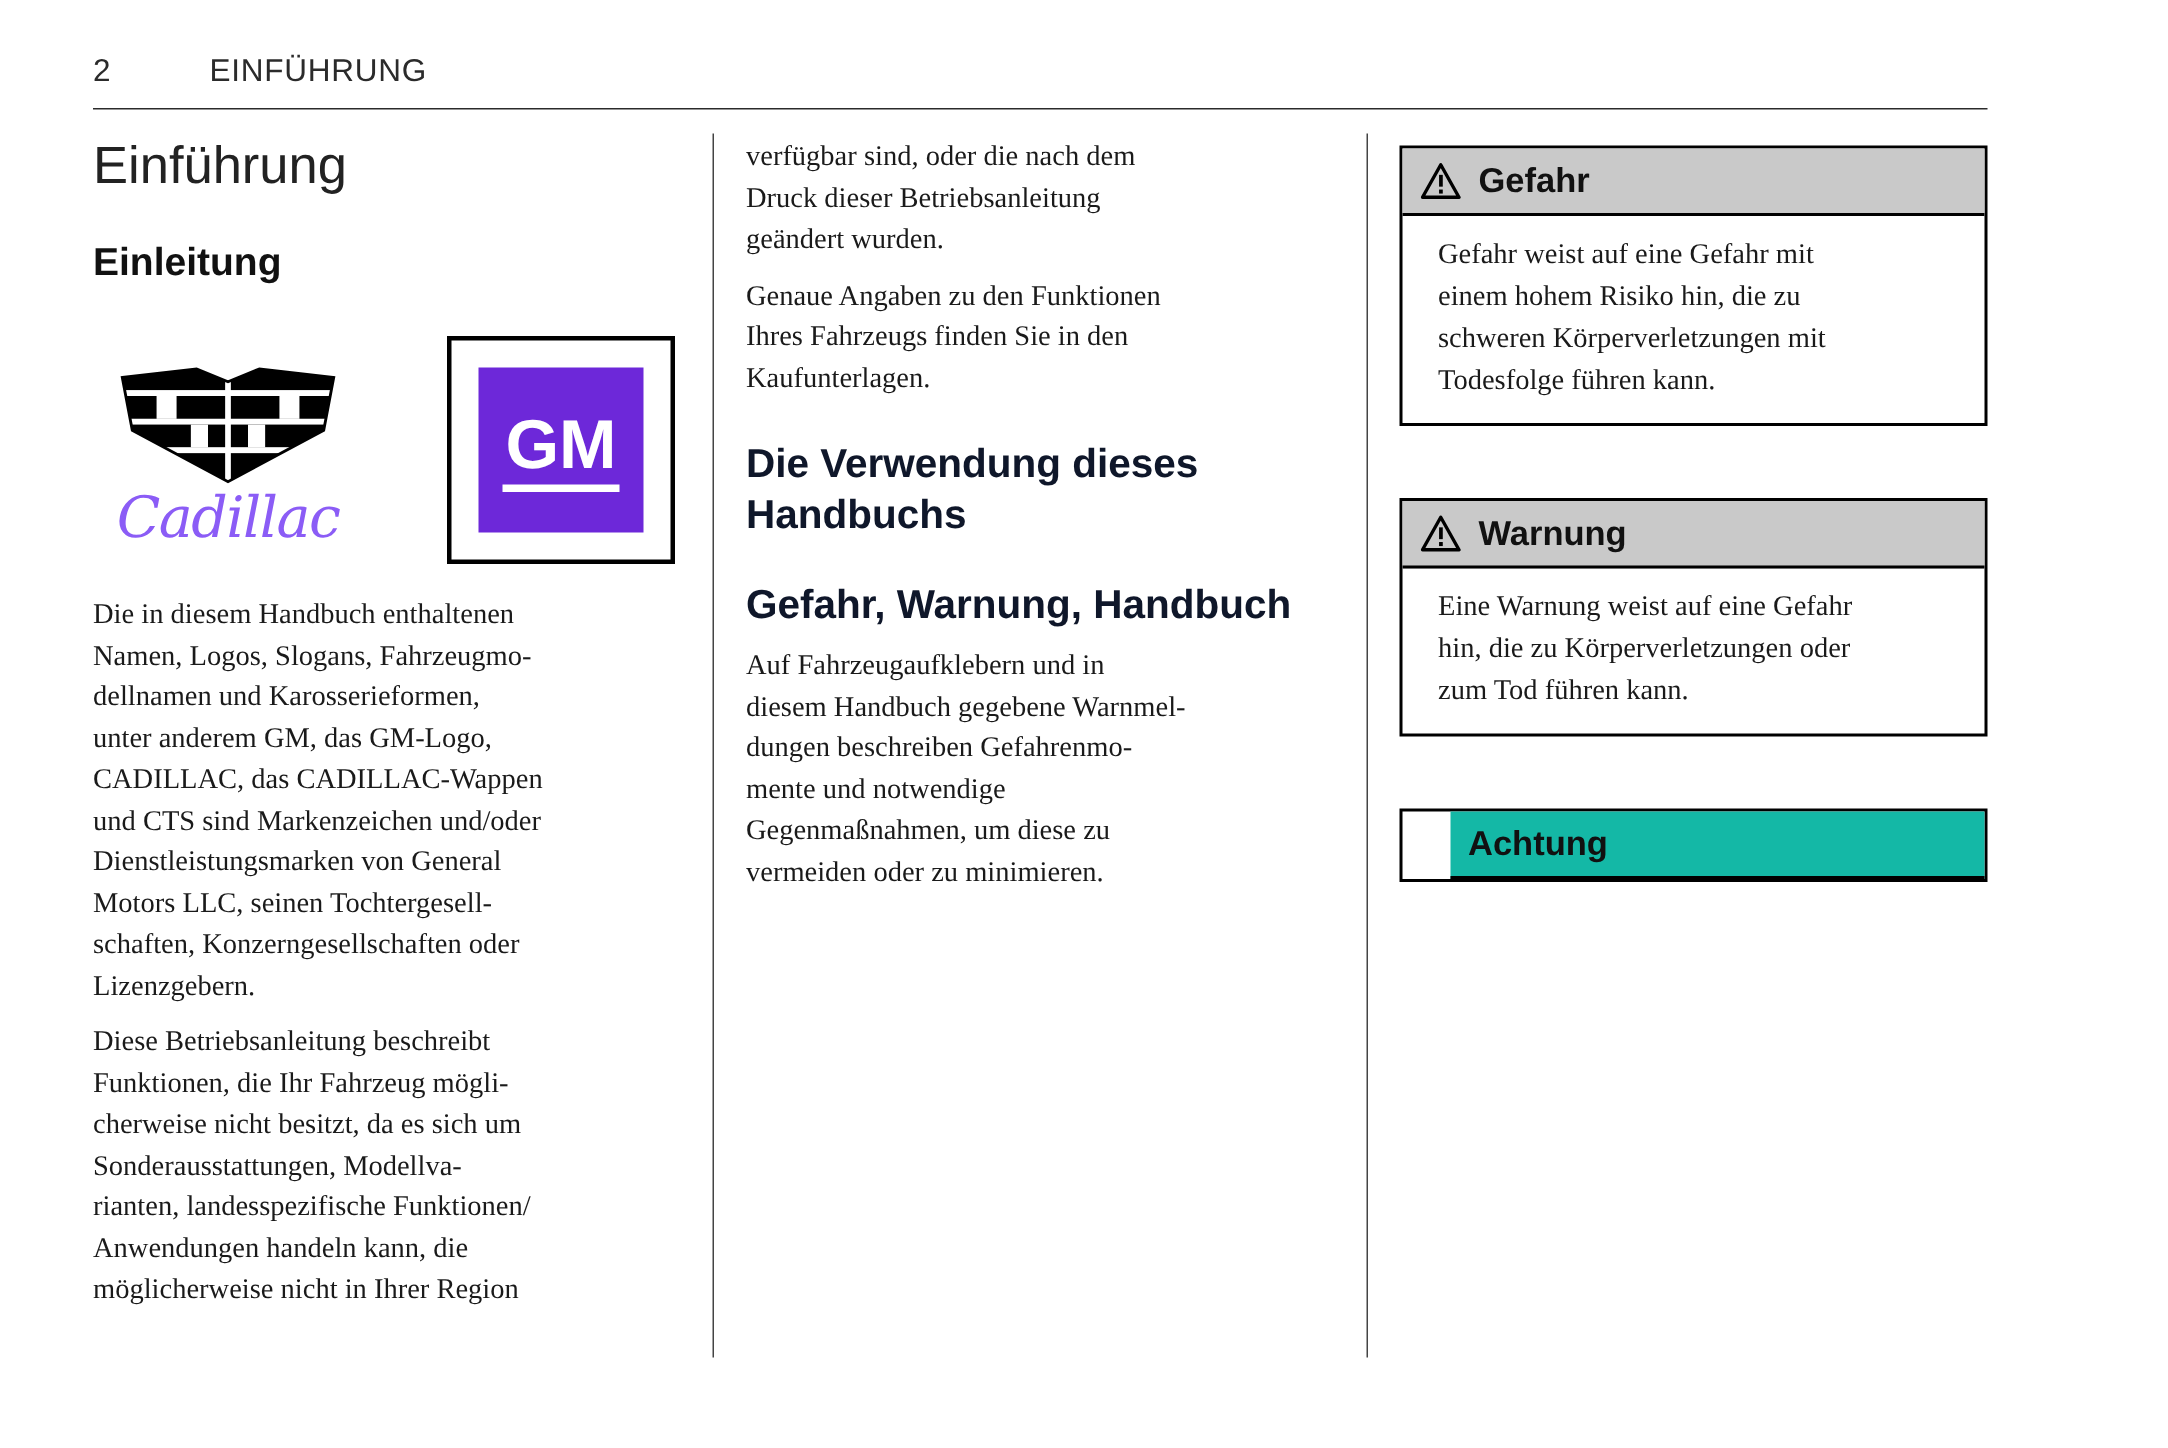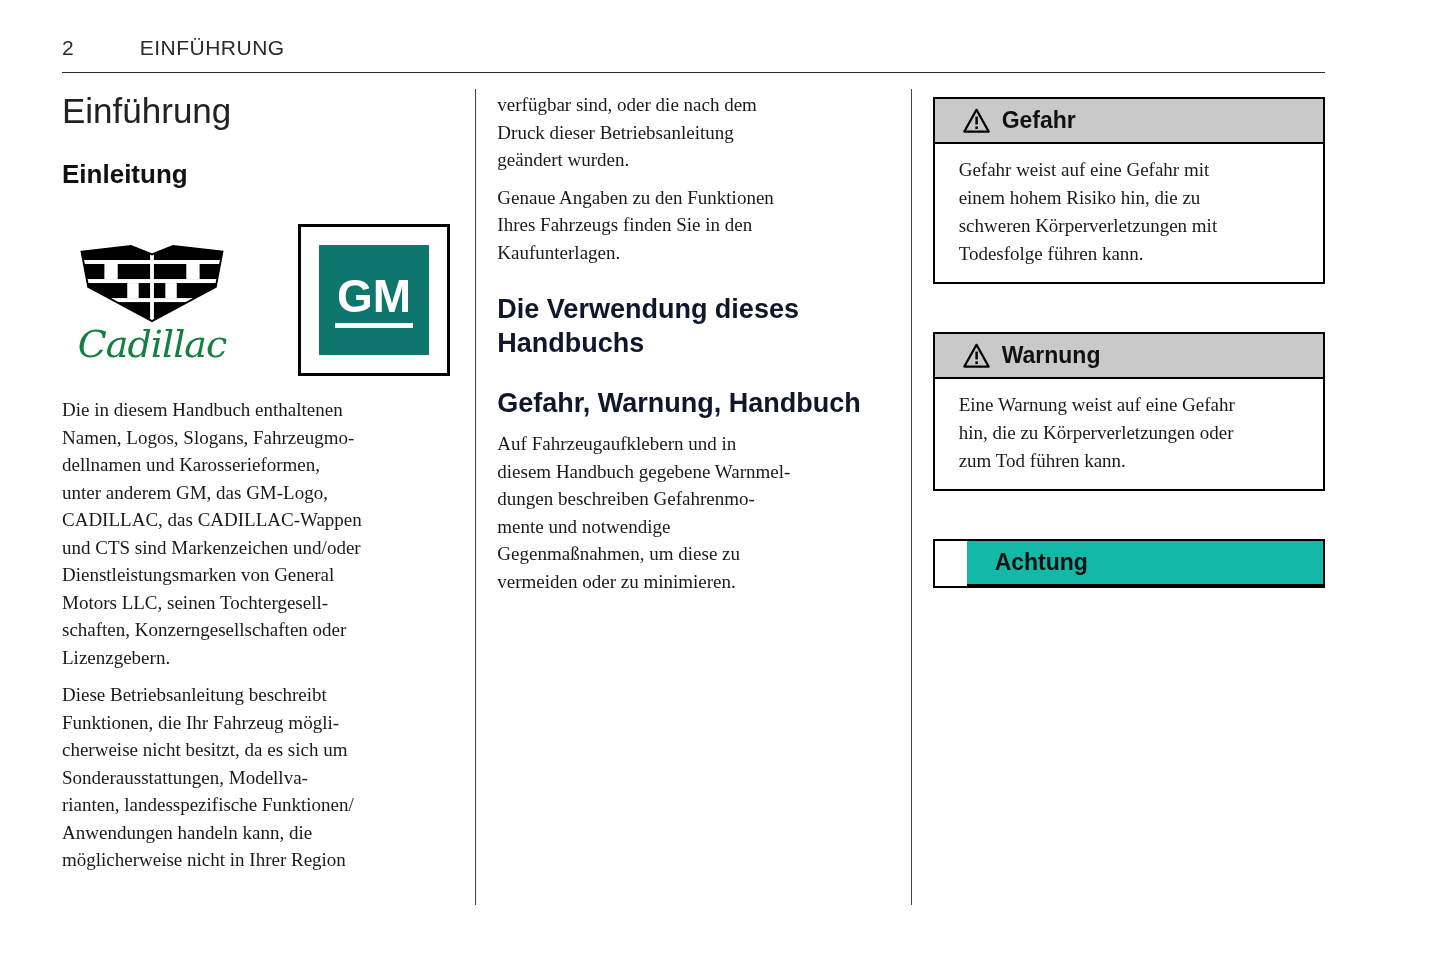--- a/index.html
+++ b/index.html
@@ -80,34 +80,34 @@
     align-items: flex-start;
     margin-top: 34px;
     margin-bottom: 20px;
   }
   .cadillac-logo { width: 180px; text-align: center; margin-top: 20px; }
   .cadillac-script {
     font-family: "DejaVu Serif", serif;
     font-style: italic;
     font-size: 38px;
     line-height: 40px;
-    color: #15803d;
+    color: #8b5cf6;
     letter-spacing: -1px;
     margin-top: -4px;
   }
   .gm-box {
     margin-left: 56px;
     border: 3px solid #000;
     background: #fff;
     padding: 18px;
   }
   .gm-inner {
     width: 110px;
     height: 110px;
-    background: #0f766e;
+    background: #6d28d9;
     display: flex;
     align-items: center;
     justify-content: center;
   }
   .gm-letters {
     color: #fff;
     font-family: "Liberation Sans", sans-serif;
     font-weight: 700;
     font-size: 46px;
     line-height: 46px;
@@ -117,21 +117,21 @@
   
   .warn-box {
     border: 2px solid #000;
     margin-top: 10px;
     margin-bottom: 48px;
     background: #fff;
   }
   .warn-box-header {
     display: flex;
     align-items: center;
-    padding: 8px 28px;
+    padding: 8px 12px;
     border-bottom: 2px solid #000;
     font-family: "Liberation Sans", sans-serif;
     font-weight: 700;
     font-size: 23px;
     color: #111;
   }
   .warn-box-header.gray { background: #c9c9c9; }
   .warn-box-header.white { background: #14b8a6; margin-left: 32px; }
   .warn-icon { display: inline-flex; margin-right: 12px; }
   .warn-box-body {

